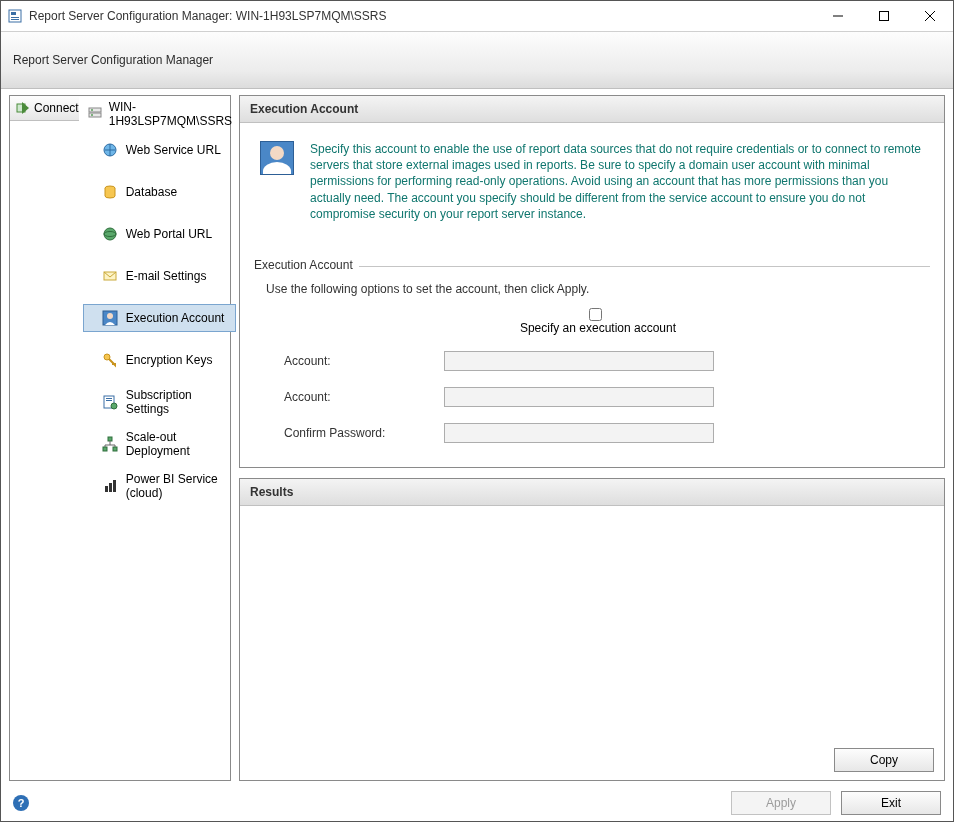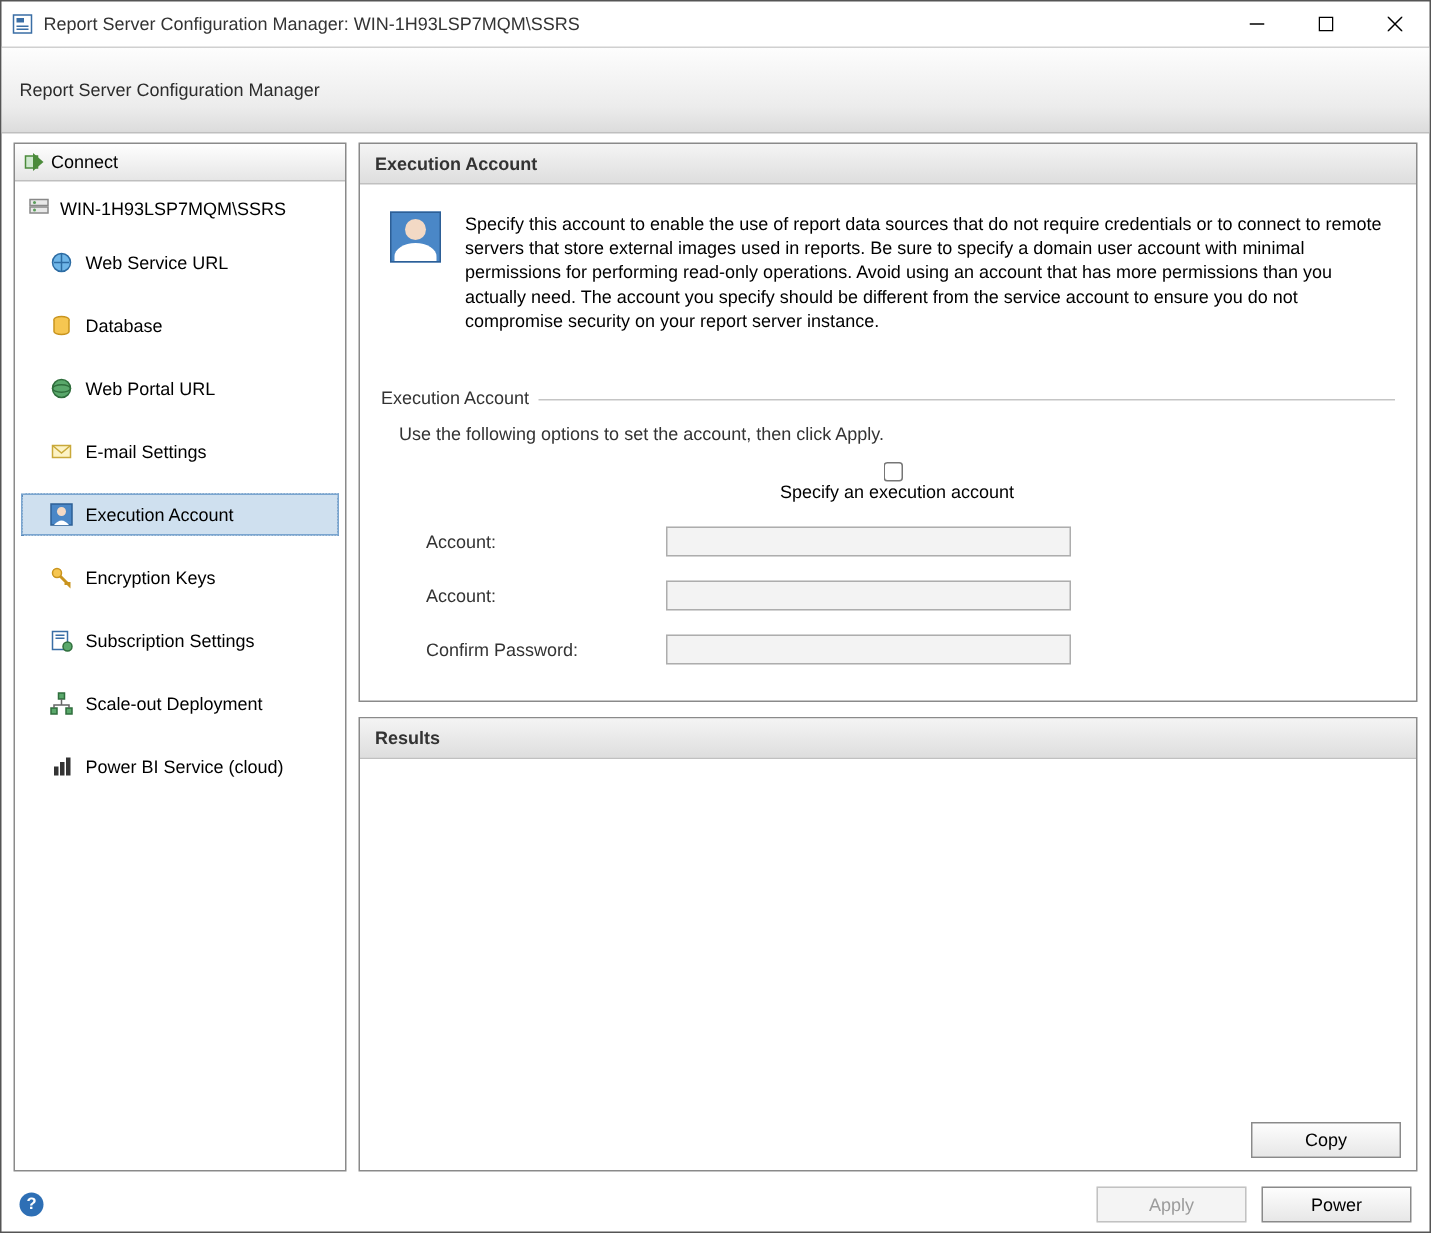--- a/index.html
+++ b/index.html
@@ -6,40 +6,40 @@
 .window{width:954px;height:822px;border:1px solid #555;box-sizing:border-box;display:flex;flex-direction:column;overflow:hidden;}
 .titlebar{height:30px;display:flex;align-items:center;padding:0 0 0 6px;border-bottom:1px solid #d0d0d0;}
 .titlebar .ticon{width:16px;height:16px;margin-right:6px;}
 .titlebar .ttext{flex:0 0 auto;color:#333;}
 .titlebar .spacer{flex:1;}
 .winbtn{width:46px;height:30px;display:flex;align-items:center;justify-content:center;color:#000;}
 .header{height:56px;display:flex;align-items:center;padding-left:12px;border-bottom:1px solid #bfbfbf;
   background:linear-gradient(to bottom,#fdfdfd 0%,#ececec 70%,#dcdcdc 100%);}
 .header h1{font-size:12px;font-weight:400;color:#2c2c2c;margin:0;}
 .body{flex:1;display:flex;padding:6px 8px 4px 8px;gap:8px;min-height:0;}
-.sidebar{width:220px;border:1px solid #8a8a8a;background:#fff;display:flex;flex-direction:column;}
+.sidebar{width:220px;border:1px solid #8a8a8a;background:#fff;display:flex;flex-direction:row;justify-content:space-between;}
 .connectbar{height:24px;border-bottom:1px solid #bfbfbf;display:flex;align-items:center;padding-left:6px;
   background:linear-gradient(to bottom,#fefefe,#e6e6e6);}
 .connectbar .cicon{width:14px;height:14px;margin-right:4px;}
 .navlist{padding:6px 4px;}
 .serverrow{display:flex;align-items:center;height:24px;padding:0 4px;margin-bottom:10px;}
 .serverrow .cicon{width:16px;height:16px;margin-right:6px;}
 .navitem{display:flex;align-items:center;height:26px;padding:0 4px 0 18px;margin-bottom:14px;border:1px solid transparent;}
 .navitem .cicon{width:16px;height:16px;margin-right:8px;flex:0 0 auto;}
 .navitem.selected{background:#cfe0ef;border:1px dotted #3a6ea5;outline:1px solid #7aa5cf;outline-offset:-1px;}
 .main{flex:1;display:flex;flex-direction:column;min-width:0;}
 .panel{border:1px solid #8a8a8a;background:#fff;}
 .panelhead{height:26px;padding:0 10px;display:flex;align-items:center;font-weight:600;color:#333;
   background:linear-gradient(to bottom,#f4f4f4,#dedede);border-bottom:1px solid #c0c0c0;}
 .toppanel{flex:0 0 auto;}
 .descrow{display:flex;padding:18px 20px 28px 20px;gap:16px;}
 .avatar{width:32px;height:32px;flex:0 0 auto;background:#4a87c7;border:1px solid #2d5f96;position:relative;overflow:hidden;}
 .avatar::before{content:"";position:absolute;width:14px;height:14px;border-radius:50%;background:#f3d9c5;top:4px;left:9px;}
 .avatar::after{content:"";position:absolute;width:28px;height:18px;border-radius:50% 50% 0 0;background:#fff;bottom:-6px;left:2px;}
-.desctext{flex:1;color:#000000;line-height:1.35;}
+.desctext{flex:1;color:#0f766e;line-height:1.35;}
 .formbox{margin:0 14px 24px 14px;padding-top:8px;}
 .flegend{position:relative;margin-bottom:10px;}
 .flegend .line{border-top:1px solid #c5c5c5;position:absolute;left:0;right:0;top:8px;}
 .flegend span{position:relative;background:#fff;padding:0 6px 0 0;color:#333;}
 .hint{margin:0 0 12px 12px;color:#333;}
 .chkrow{display:flex;align-items:center;margin:0 0 10px 12px;flex-direction:column;}
 .chkrow input{margin:0 6px 0 0;}
 .fldrow{display:flex;align-items:center;margin:16px 0 10px 30px;}
 .fldrow label{width:160px;color:#333;}
 .fldrow input{width:270px;height:20px;border:1px solid #adadad;background:#f3f3f3;box-sizing:border-box;}
@@ -244,15 +244,15 @@
           <button class="win copybtn">Copy</button>
         </div>
       </div>
     </div>
   </div>
 
   <div class="footer">
     <div class="help">?</div>
     <div class="fspacer"></div>
     <button class="win" disabled="">Apply</button>
-    <button class="win">Power</button>
+    <button class="win">Exit</button>
   </div>
 </div>
 
 </body></html>

